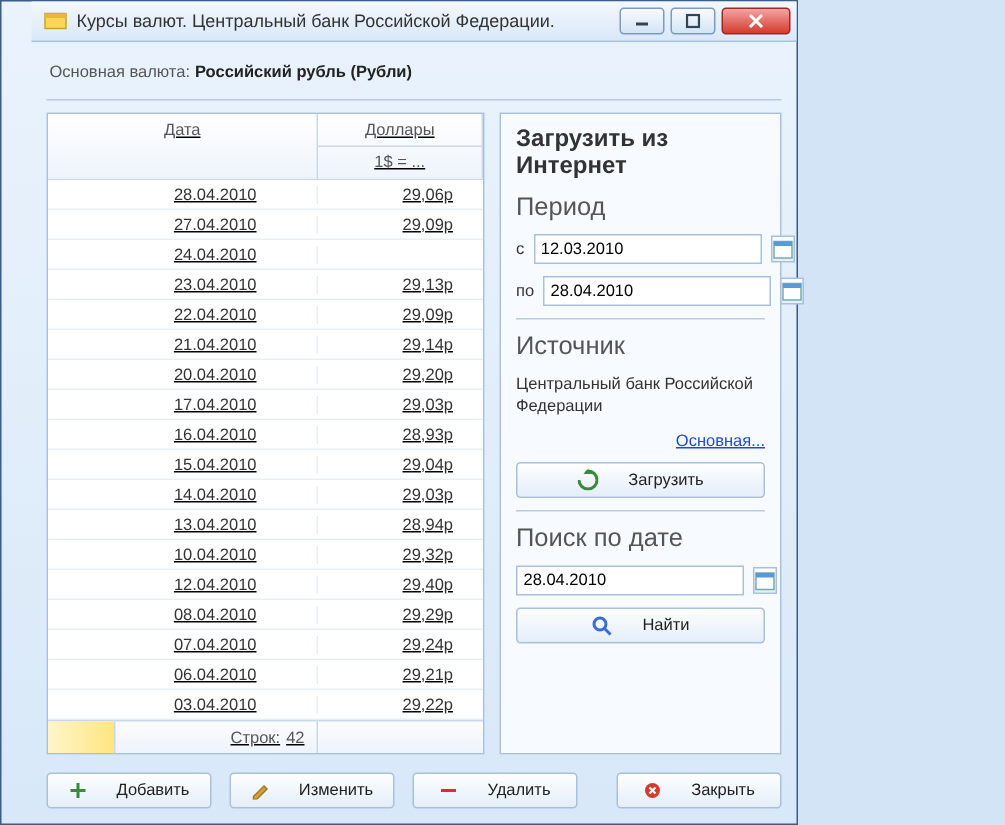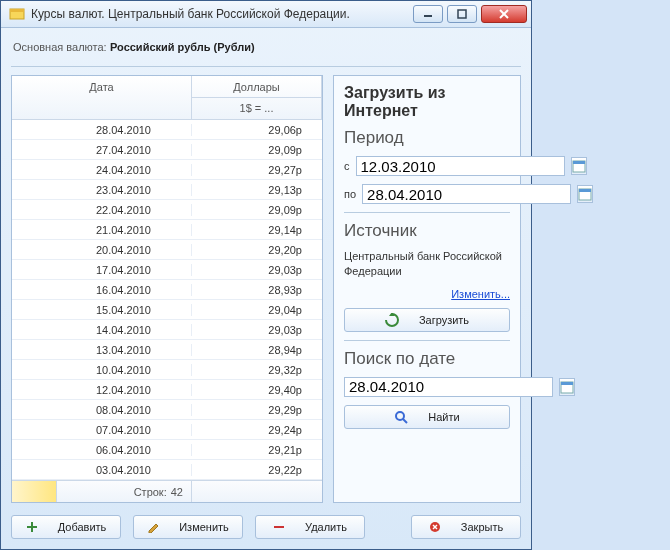--- a/index.html
+++ b/index.html
@@ -1,37 +1,37 @@
 <!DOCTYPE html>
 <html><head>
 <meta charset="utf-8">
 <style>
 * { box-sizing: border-box; margin: 0; padding: 0; font-family: Tahoma, Arial, sans-serif; font-size: 11px; }
 body { background: #d4e4f7; width: 670px; height: 550px; overflow: hidden; }
 
-.window { width: 532px; height: 550px; border: 1px solid #3b5d8a; background: linear-gradient(#eaf3fc, #d8e8f8); display: flex; flex-direction: column; }
+.window { width: 532px; height: 550px; border: 1px solid #3b5d8a; background: linear-gradient(#eaf3fc, #d8e8f8); display: flex; flex-direction: column; padding-left: 20px; }
 
 .titlebar { height: 28px; background: linear-gradient(#f3f8fd, #d9e8f8); display: flex; align-items: center; padding: 0 0 0 8px; border-bottom: 1px solid #a8c0dc; }
 .titlebar .icon { width: 16px; height: 16px; margin-right: 6px; }
 .titlebar .title { flex: 1; color: #333; font-size: 12px; }
 .titlebar .winbtns { display: flex; gap: 4px; padding-right: 4px; }
 .winbtn { width: 30px; height: 18px; border: 1px solid #7a9bc4; background: linear-gradient(#f8fbfe, #d3e4f5); border-radius: 3px; display: flex; align-items: center; justify-content: center; }
 .winbtn.close { width: 46px; background: linear-gradient(#f5a3a3, #d43b2f); border-color: #a02a22; color: #fff; font-weight: bold; }
 
 .client { flex: 1; padding: 8px 10px 10px; display: flex; flex-direction: column; gap: 8px; }
 
 .header-line { padding: 4px 2px; font-size: 12px; }
 .header-line .label { color: #555; }
 .header-line .value { font-weight: bold; color: #222; }
 
 .hr { border-top: 1px solid #b8cce0; }
 
 .body { flex: 1; display: flex; gap: 10px; min-height: 0; }
 
-.grid-wrap { flex: 1; border: 1px solid #a8c0dc; background: #fff; display: flex; flex-direction: column; min-height: 0; }
+.grid-wrap { flex: 1; border: 1px solid #a8c0dc; background: #fff; display: flex; flex-direction: column; min-height: 0; text-decoration: underline; }
 .grid-head { display: flex; border-bottom: 1px solid #cbd8e8; flex-shrink: 0; }
 .gh-date, .gh-dol { background: linear-gradient(#fff, #eef4fb); border-right: 1px solid #cbd8e8; text-align: center; color: #555; padding: 5px 0; }
 .gh-date { width: 180px; }
 .gh-dol { flex: 1; display: flex; flex-direction: column; }
 .gh-sub { border-top: 1px solid #cbd8e8; padding-top: 4px; margin-top: 4px; }
 
 .grid-rows { flex: 1; overflow-y: scroll; }
 .grid-rows::-webkit-scrollbar { width: 17px; }
 .grid-rows::-webkit-scrollbar-track { background: #e8eff8; border-left: 1px solid #cbd8e8; }
 .grid-rows::-webkit-scrollbar-thumb { background: linear-gradient(to right, #d4e2f2, #b8cce4); border: 1px solid #a8c0dc; border-radius: 2px; }
@@ -45,21 +45,21 @@
 .gf-left { width: 45px; background: linear-gradient(to right, #fff5cc, #ffe680); height: 100%; border-right: 1px solid #cbd8e8; }
 .gf-label { width: 135px; text-align: right; padding-right: 8px; color: #555; border-right: 1px solid #cbd8e8; height: 100%; display: flex; align-items: center; justify-content: flex-end; }
 .gf-label .lbl { margin-right: 4px; }
 .gf-rest { flex: 1; }
 
 .sidebar { width: 188px; border: 1px solid #a8c0dc; background: #f7fbff; padding: 8px 10px; display: flex; flex-direction: column; gap: 8px; }
 .sb-title { color: #333; font-weight: bold; font-size: 16px; }
 .sb-sub { color: #555; font-size: 17px; }
 .sb-row { display: flex; align-items: center; gap: 6px; }
 .sb-row .lbl { width: 20px; text-align: right; color: #333; }
-.date-input { flex: 1; border: 1px solid #a8c0dc; background: #fff; padding: 2px 4px; height: 20px; font-size: 15px; }
+.date-input { flex: 1; border: 1px solid #a8c0dc; background: #fff; padding: 2px 4px; height: 20px; font-size: 11px; }
 .cal-btn { width: 18px; height: 18px; border: 1px solid #a8c0dc; background: linear-gradient(#fff, #e4eefa); display: flex; align-items: center; justify-content: center; }
 .tiny-icon { width: 14px; height: 14px; }
 .sb-source { color: #333; font-size: 11px; line-height: 1.4; }
 .sb-link { color: #1a4dd6; text-decoration: underline; text-align: right; cursor: pointer; }
 
 .btn { height: 24px; border: 1px solid #a8c0dc; background: linear-gradient(#fdfefe, #e4eefa); border-radius: 3px; display: flex; align-items: center; justify-content: center; gap: 20px; padding: 0 12px; cursor: pointer; color: #222; }
 .btn-wide { width: 100%; }
 .btn-bar { display: flex; gap: 12px; padding-top: 4px; }
 .btn-bar .spacer { flex: 1; }
 .btn-bar .btn { min-width: 110px; }
@@ -122,21 +122,20 @@
             <div class="row">
               <div class="cell-date">28.04.2010</div>
               <div class="cell-val">29,06р</div>
             </div>
             <div class="row">
               <div class="cell-date">27.04.2010</div>
               <div class="cell-val">29,09р</div>
             </div>
             <div class="row">
               <div class="cell-date">24.04.2010</div>
-              <div class="cell-val">29,27р</div>
             </div>
             <div class="row">
               <div class="cell-date">23.04.2010</div>
               <div class="cell-val">29,13р</div>
             </div>
             <div class="row">
               <div class="cell-date">22.04.2010</div>
               <div class="cell-val">29,09р</div>
             </div>
             <div class="row">
@@ -234,21 +233,21 @@
             <svg viewBox="0 0 14 14">
                 <path d="M7 2 A5 5 0 1 1 2 7" fill="none" stroke="#d66" stroke-width="1.5"></path>
                 <path d="M7 0 L9 3 L5 3 Z" fill="#d66"></path>
               </svg>
           </span>
         </div>
 
         <div class="hr"></div>
         <div class="sb-sub">Источник</div>
         <div class="sb-source">Центральный банк Российской Федерации</div>
-        <div class="sb-link">Изменить...</div>
+        <div class="sb-link">Основная...</div>
 
         <div class="btn btn-wide">
           <svg width="14" height="14">
               <path d="M7 1 A6 6 0 1 1 1 7" fill="none" stroke="#3a8a3a" stroke-width="2"></path>
               <path d="M7 -1 L10 3 L4 3 Z" fill="#3a8a3a"></path>
             </svg>
           <span>Загрузить</span>
         </div>
 
         <div class="hr"></div>

